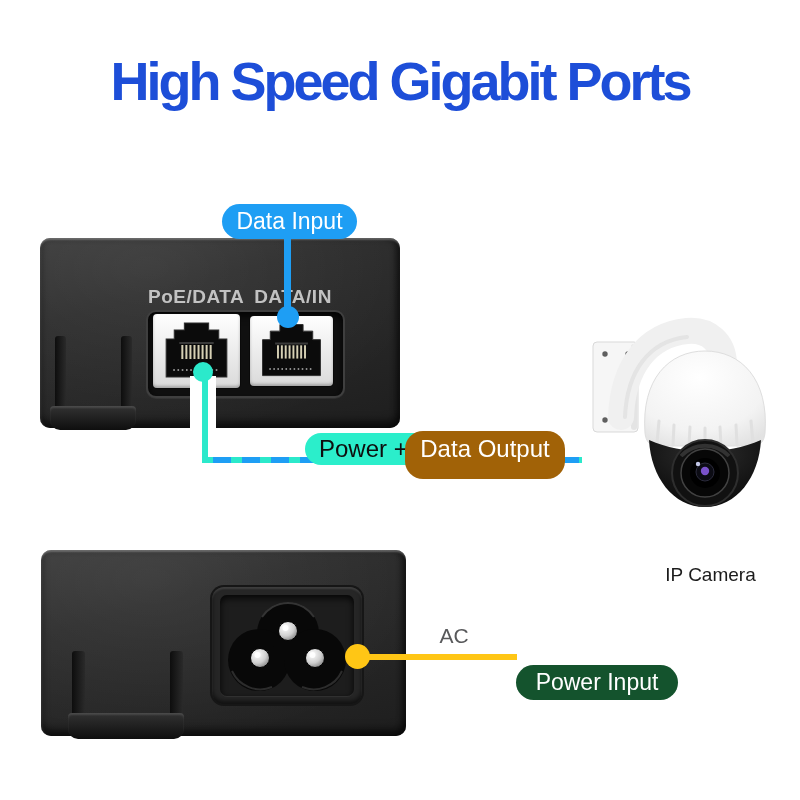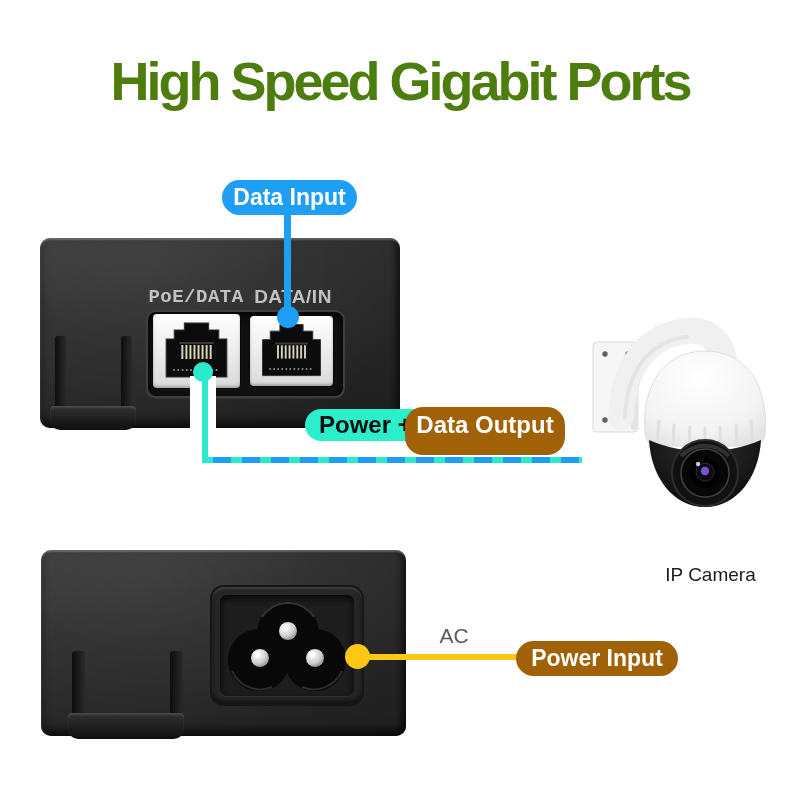--- a/index.html
+++ b/index.html
@@ -5,21 +5,21 @@
   html,body{margin:0;padding:0;background:#ffffff;}
   .canvas{
     position:relative;width:800px;height:800px;background:#ffffff;overflow:hidden;
     font-family:"Liberation Sans",sans-serif;
   }
   .abs{position:absolute;}
 
   
   .title{
     position:absolute;top:50px;left:0;width:800px;text-align:center;
-    font-size:54px;font-weight:bold;letter-spacing:-3px;color:#4d7c0f;
+    font-size:54px;font-weight:bold;letter-spacing:-3px;color:#1d4ed8;
   }
 
   
   .device{
     position:absolute;border-radius:10px;
     background:
       radial-gradient(130% 150% at 30% 15%, rgba(255,255,255,0.07), rgba(255,255,255,0) 60%),
       linear-gradient(165deg,#3a3a3a 0%,#2d2d2d 30%,#262626 65%,#1e1e1e 100%);
   }
   .device::before{
@@ -52,21 +52,21 @@
   }
   .bezel{
     position:absolute;border-radius:4px;
     background:linear-gradient(180deg,#ffffff,#dadada);
     box-shadow:0 0 0 1px #0a0a0a, inset 0 -2px 3px rgba(0,0,0,.25);
   }
   .bezel svg{position:absolute;inset:0;width:100%;height:100%;}
 
   
   .pill{
-    position:absolute;text-align:center;font-weight:bold;color:#ffffff;
+    position:absolute;text-align:center;font-weight:normal;color:#ffffff;margin-top:24px;
   }
   .dot{position:absolute;border-radius:50%;}
   .line{position:absolute;}
 
   .pill-data-input{left:222px;top:180px;width:135px;height:35px;border-radius:18px;
     background:#1e9ef4;font-size:23px;line-height:35px;}
   .line-data-input{left:284px;top:215px;width:7px;height:103px;background:#1e9ef4;}
   .dot-data-input{left:277px;top:306px;width:22px;height:22px;background:#1e9ef4;}
 
   .halo{left:190px;top:376px;width:26px;height:56px;background:#ffffff;}
@@ -81,21 +81,21 @@
     background:#2beecb;color:#0e0e0e;font-size:24px;line-height:32px;text-align:left;
     padding-left:14px;box-sizing:border-box;}
   .pill-data-output{left:405px;top:407px;width:160px;height:48px;border-radius:18px;
     background:#a16207;font-size:24px;line-height:36px;}
 
   .line-power{left:357px;top:654px;width:160px;height:6px;background:#ffc615;}
   .dot-power{left:345px;top:644px;width:25px;height:25px;background:#ffc615;}
   .ac-label{position:absolute;left:422px;top:624px;width:64px;height:24px;line-height:24px;
     text-align:center;font-size:21px;color:#58595b;}
   .pill-power-input{left:516px;top:641px;width:162px;height:35px;border-radius:18px;
-    background:#a16207;font-size:23px;line-height:35px;}
+    background:#14532d;font-size:23px;line-height:35px;}
 
   
   .ac-recess{
     position:absolute;left:171px;top:37px;width:150px;height:117px;border-radius:12px;
     background:#262626;
     box-shadow:inset 0 2px 2px rgba(255,255,255,.12), inset 0 -3px 5px rgba(0,0,0,.6), 0 0 0 2px #161616;
   }
   .ac-inner{
     position:absolute;inset:8px;border-radius:7px;background:#1d1d1d;
     box-shadow:inset 0 3px 7px rgba(0,0,0,.85), 0 1px 0 rgba(255,255,255,.05);
@@ -112,21 +112,21 @@
 
 <div class="canvas">
 
   <div class="title">High Speed Gigabit Ports</div>
 
   <div class="device" style="left:40px;top:238px;width:360px;height:190px;">
     <div class="prong" style="left:15px;top:98px;width:11px;height:74px;"></div>
     <div class="prong" style="left:81px;top:98px;width:11px;height:74px;"></div>
     <div class="bracket-base" style="left:10px;top:168px;width:86px;height:24px;"></div>
 
-    <div class="port-label" style="left:108px;width:96px;font-family:Liberation Mono, monospace;">PoE/DATA</div>
+    <div class="port-label" style="left:108px;width:96px;">PoE/DATA</div>
     <div class="port-label" style="left:212px;width:82px;">DATA/IN</div>
 
     <div class="port-panel">
 
       <div class="bezel" style="left:5px;top:2px;width:87px;height:74px;">
         <svg viewBox="0 0 86 74" preserveAspectRatio="none">
           <path d="M 31 9 H 55 V 16 H 65 V 25 H 73 V 63 H 13 V 25 H 21 V 16 H 31 Z" fill="#0b0b0b" stroke="#2e2e2e" stroke-width="1"></path>
           <line x1="26" y1="29" x2="60" y2="29" stroke="#3a3a3a" stroke-width="2"></line>
           <g stroke="#d6d0b4" stroke-width="2">
             <line x1="29" y1="31" x2="29" y2="45"></line>

